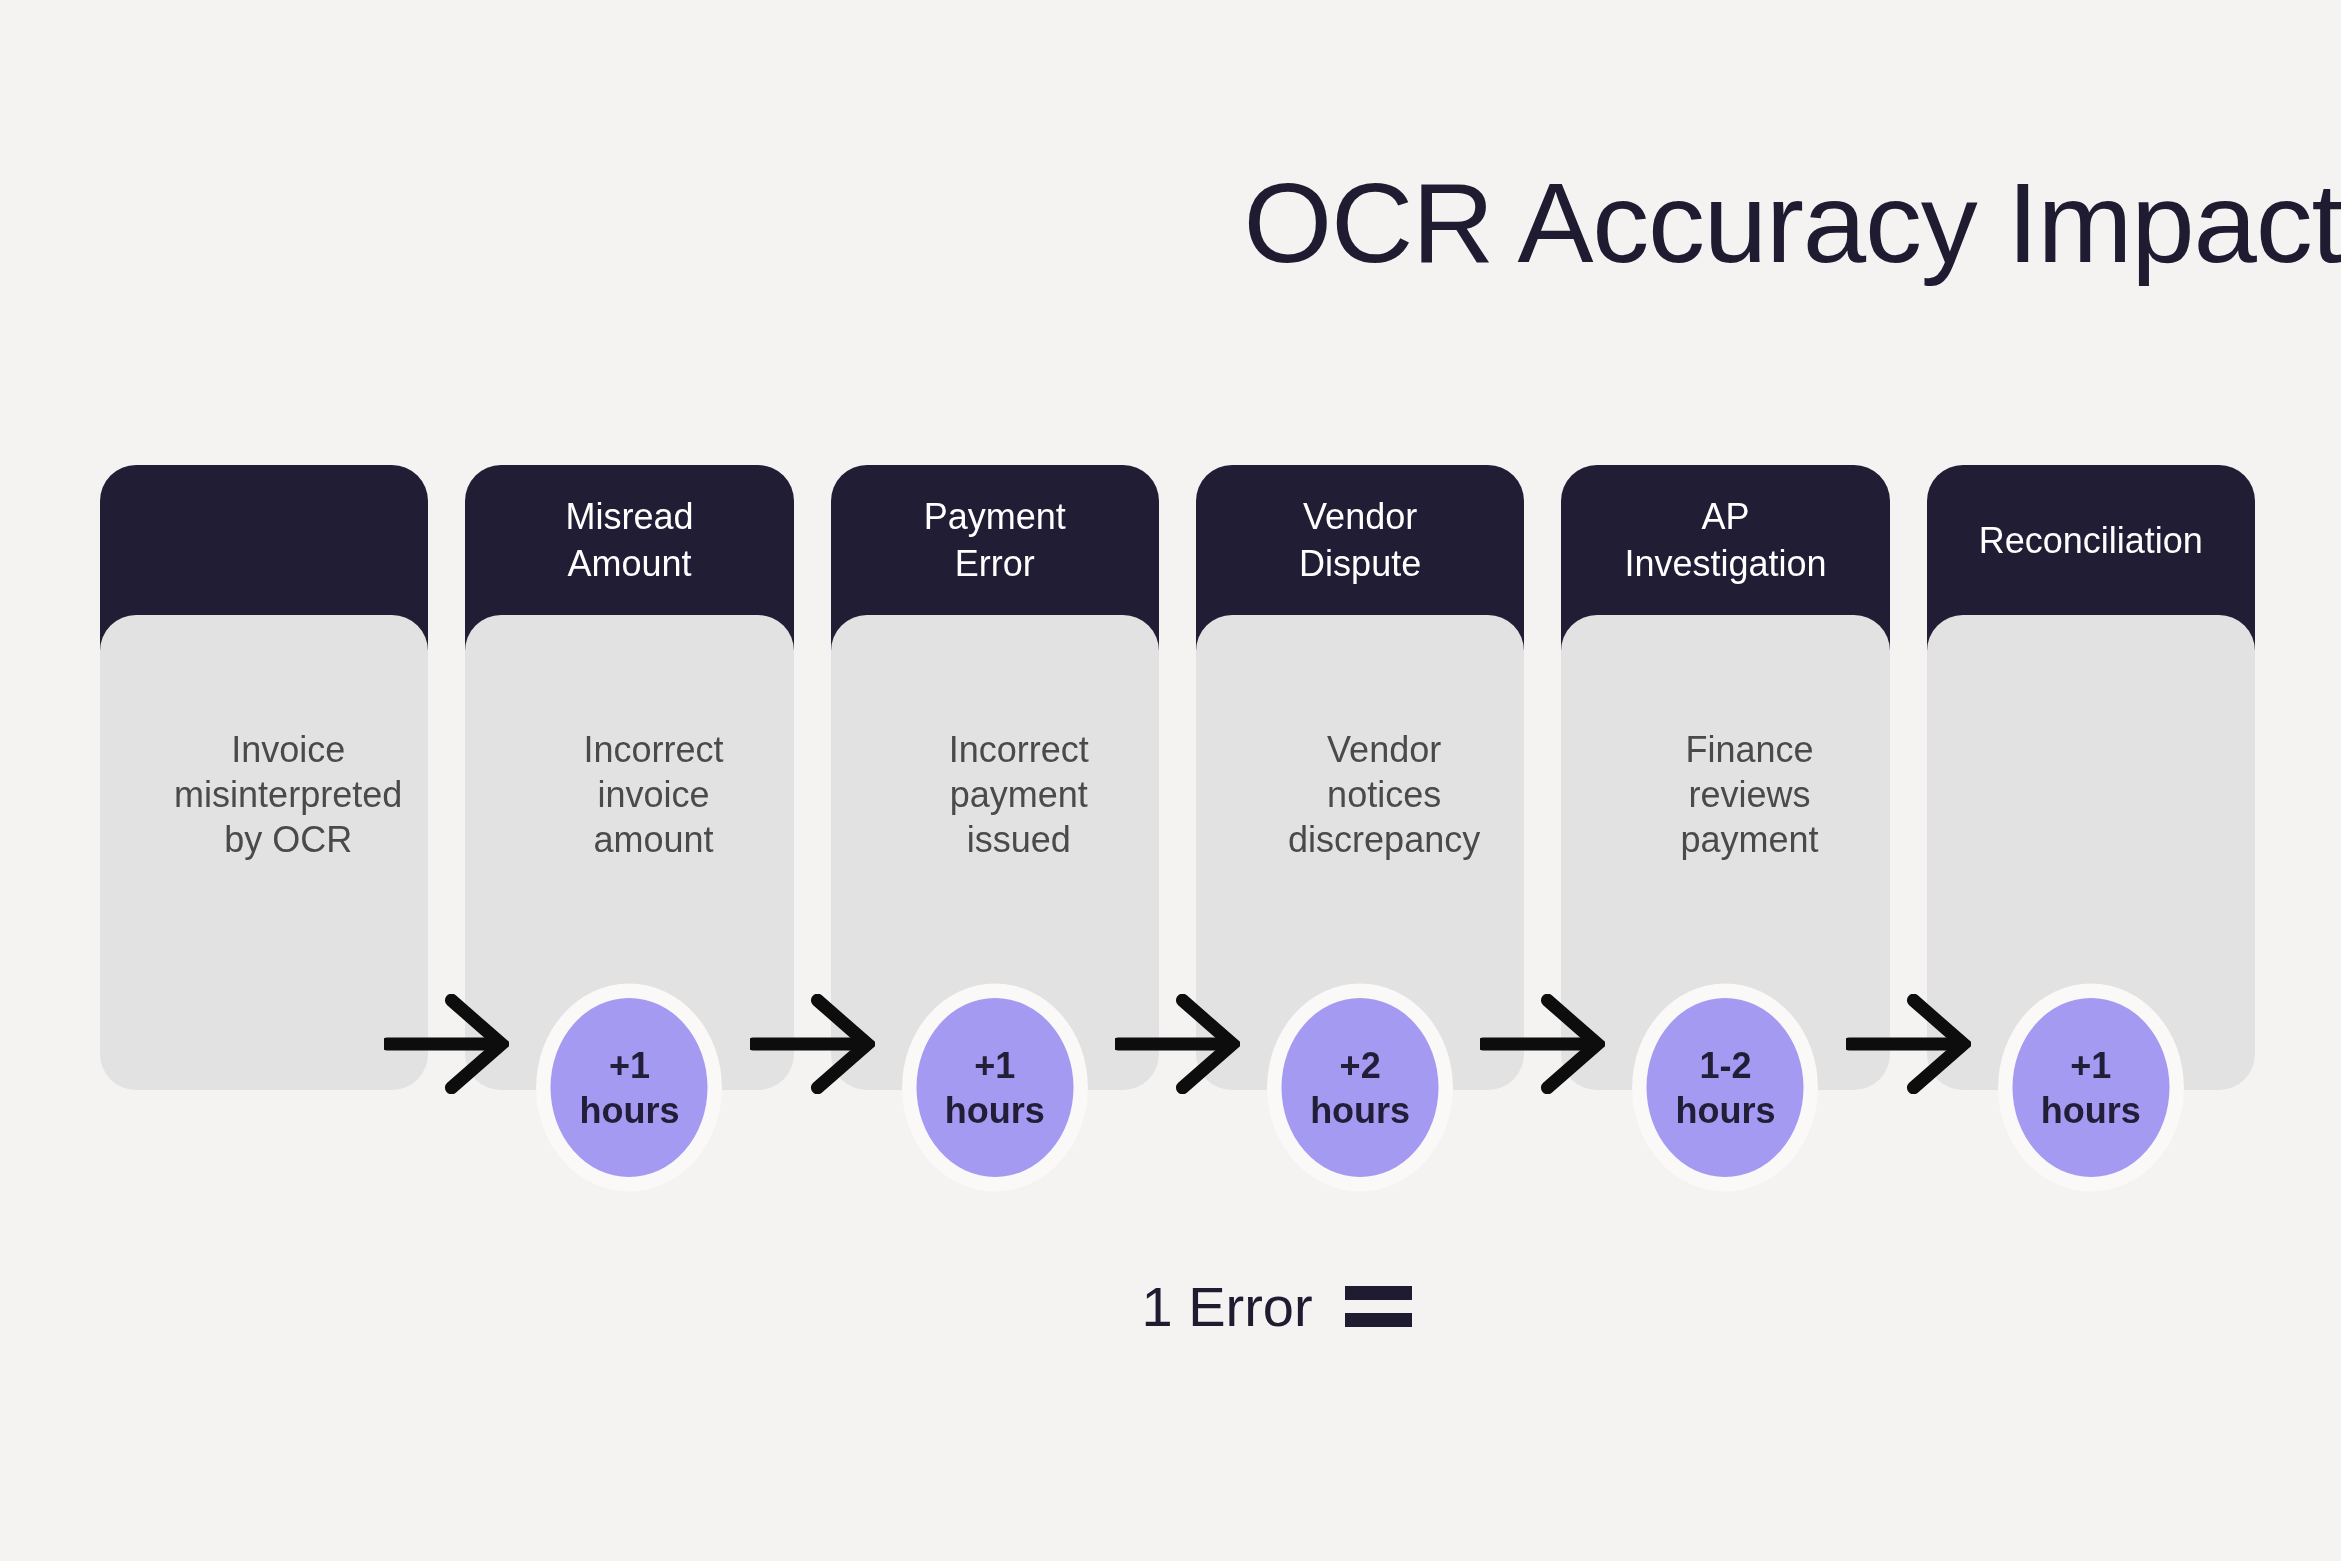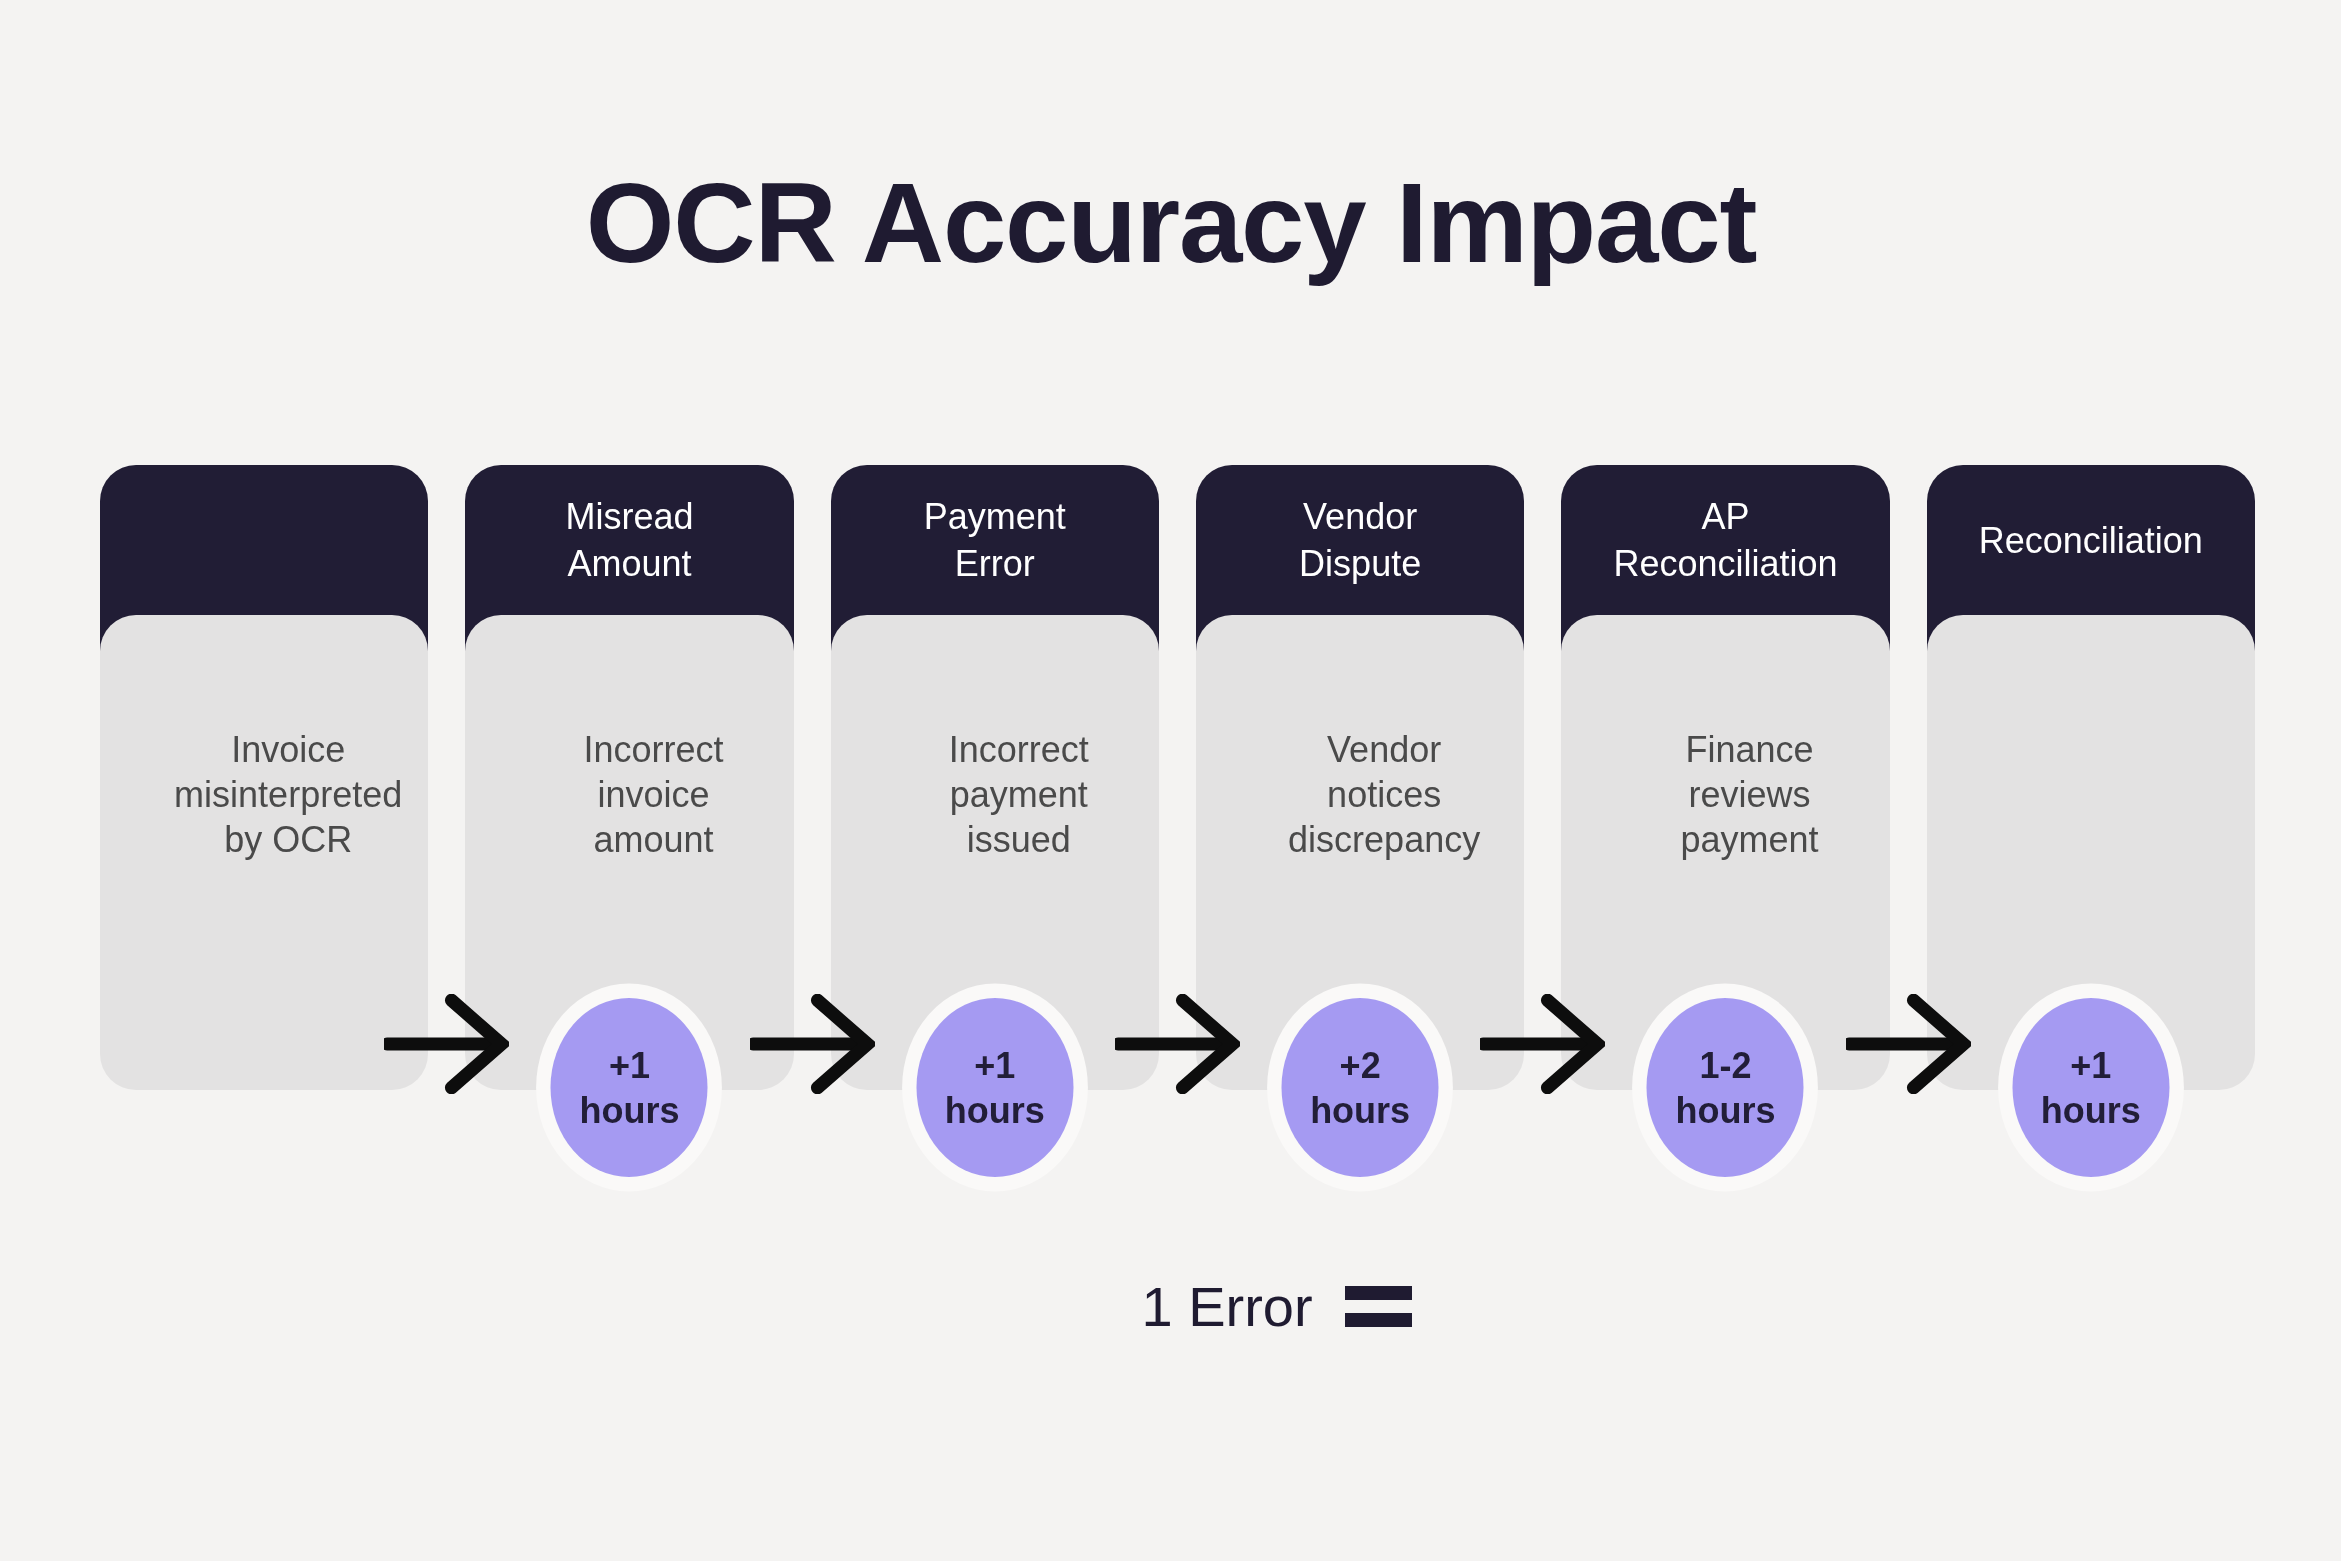--- a/index.html
+++ b/index.html
@@ -14,24 +14,24 @@
     background: #f4f3f2;
     font-family: "Liberation Sans", sans-serif;
   }
 
   
   .page-title {
     position: absolute;
     top: 142px;
     left: 0;
     width: 100%;
-    text-align: center;
+    text-align: right;
     font-size: 114px;
     line-height: 162px;
-    font-weight: 700;
+    font-weight: 400;
     letter-spacing: -1.2px;
     color: #1f1b31;
     white-space: pre-line;
   }
 
   
   .cards-row {
     position: absolute;
     top: 465px;
     left: 100px;
@@ -223,21 +223,21 @@
 discrepancy</div>
     <div class="hours-badge">
       <div class="hours-badge-label">+2
 hours</div>
     </div>
   </div>
 
   <div class="card">
     <div class="card-head"></div>
     <div class="card-head-label">AP
-Reconciliation</div>
+Investigation</div>
     <div class="card-body"></div>
     <div class="card-body-text">Finance
 reviews
 payment</div>
     <div class="hours-badge">
       <div class="hours-badge-label">1-2
 hours</div>
     </div>
   </div>
 

